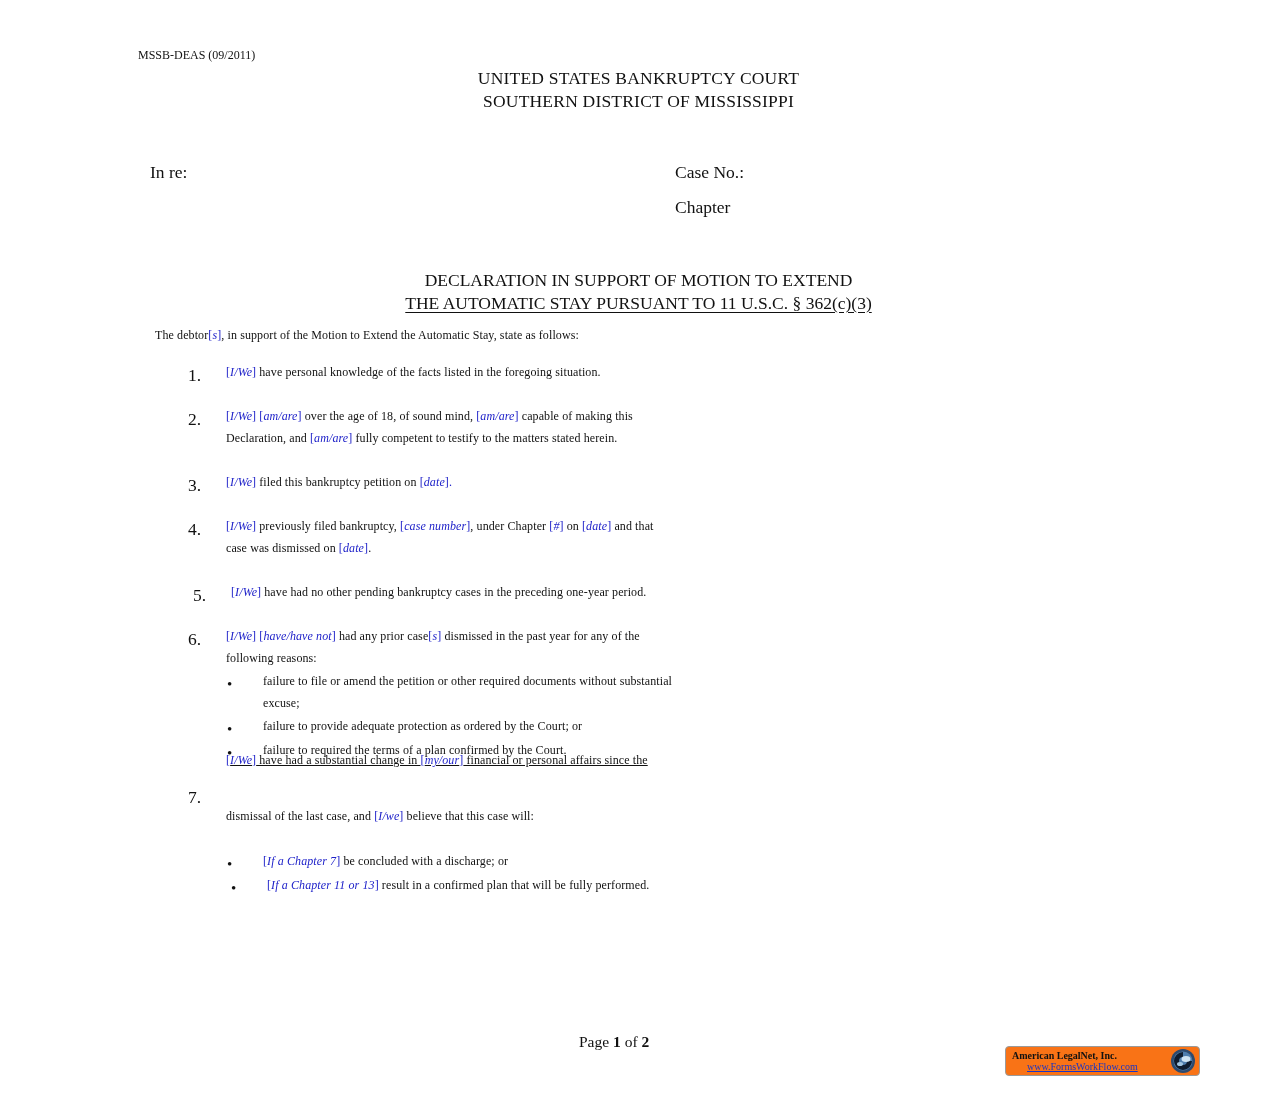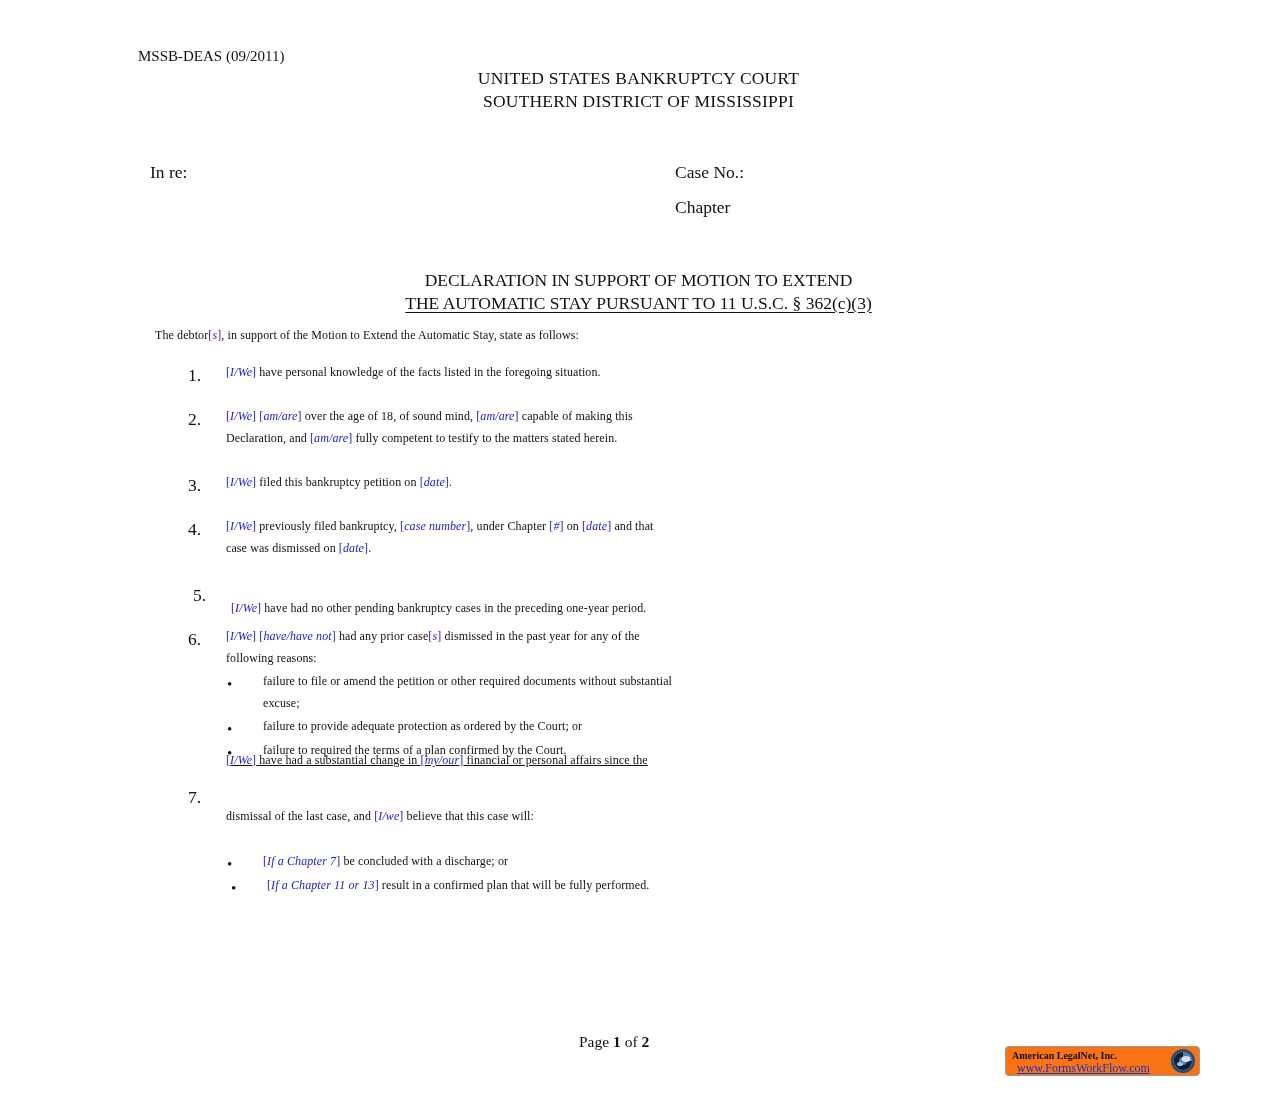--- a/index.html
+++ b/index.html
@@ -11,21 +11,21 @@
       width: 1275px;
       height: 1100px;
       position: relative;
       overflow: hidden;
       font-family: "Liberation Serif", "DejaVu Serif", serif;
       color: #111111;
     }
     .abs { position: absolute; white-space: nowrap; }
     .form-id {
       left: 138px; top: 48px;
-      font-size: 15px;
+      font-size: 12px;
     }
     .court {
       left: 0; width: 1277px;
       text-align: center;
       font-size: 17.5px;
       letter-spacing: 0.2px;
     }
     .court-1 { top: 68px; }
     .court-2 { top: 91px; }
     .caption { font-size: 17.5px; }
@@ -63,22 +63,22 @@
       border-radius: 4px;
       background: #f97316;
     }
     .badge-name {
       position: absolute; left: 6px; top: 3px;
       font-size: 10px; font-weight: bold;
       font-family: "Liberation Serif", serif;
       color: #111;
     }
     .badge-url {
-      position: absolute; left: 11px; top: 14px;
-      font-size: 12px;
+      position: absolute; left: 21px; top: 14px;
+      font-size: 10px;
       color: #1a35c4;
       text-decoration: underline;
     }
     .badge-logo {
       position: absolute; right: 3px; top: 1px;
       width: 26px; height: 26px;
     }
   </style>
 </head>
 <body>
@@ -104,21 +104,21 @@
 <div class="abs body-text" style="left:226px; top:431px;"><span>Declaration, and </span><span class="ph">[<i>am/are</i>]</span><span> fully competent to testify to the matters stated herein.</span></div>
 
 <div class="abs num" style="left:188px; top:475px;">3.</div>
 <div class="abs body-text" style="left:226px; top:475px;"><span class="ph">[<i>I/We</i>]</span><span> filed this bankruptcy petition on </span><span class="ph">[<i>date</i>]<span>.</span></span></div>
 
 <div class="abs num" style="left:188px; top:519px;">4.</div>
 <div class="abs body-text" style="left:226px; top:519px;"><span class="ph">[<i>I/We</i>]</span><span> previously filed bankruptcy, </span><span class="ph">[<i>case number</i>]</span><span>, under Chapter </span><span class="ph">[<i>#</i>]</span><span> on </span><span class="ph">[<i>date</i>]</span><span> and that</span></div>
 <div class="abs body-text" style="left:226px; top:541px;"><span>case was dismissed on </span><span class="ph">[<i>date</i>]</span><span>.</span></div>
 
 <div class="abs num" style="left:193px; top:585px;">5.</div>
-<div class="abs body-text" style="left:231px; top:585px;margin-top:16px;"><span class="ph">[<i>I/We</i>]</span><span> have had no other pending bankruptcy cases in the preceding one-year period.</span></div>
+<div class="abs body-text" style="left:231px; top:585px;"><span class="ph">[<i>I/We</i>]</span><span> have had no other pending bankruptcy cases in the preceding one-year period.</span></div>
 
 <div class="abs num" style="left:188px; top:629px;">6.</div>
 <div class="abs body-text" style="left:226px; top:629px;"><span class="ph">[<i>I/We</i>]</span> <span class="ph">[<i>have/have not</i>]</span><span> had any prior case</span><span class="ph">[<i>s</i>]</span><span> dismissed in the past year for any of the</span></div>
 <div class="abs body-text" style="left:226px; top:651px;">following reasons:</div>
 
 <div class="abs bullet" style="left:227px; top:676px;">•</div>
 <div class="abs body-text" style="left:263px; top:674px;">failure to file or amend the petition or other required documents without substantial</div>
 <div class="abs body-text" style="left:263px; top:696px;">excuse;</div>
 
 <div class="abs bullet" style="left:227px; top:721px;">•</div>

